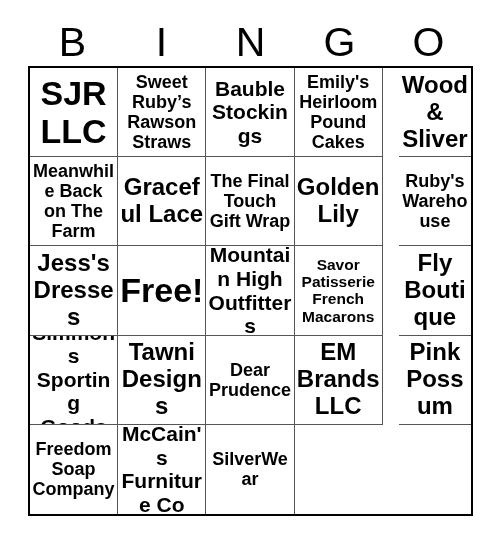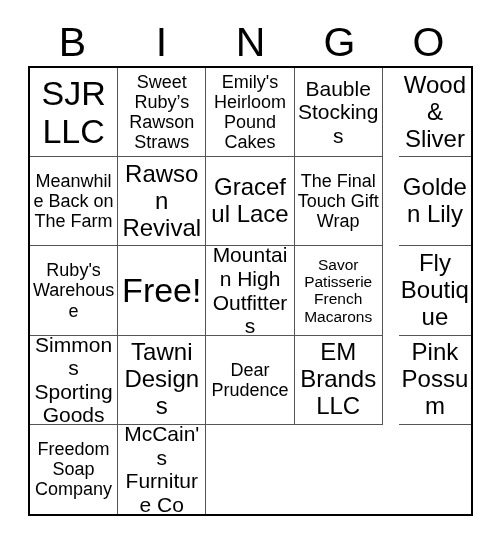--- a/index.html
+++ b/index.html
@@ -58,20 +58,21 @@
   .cell {
     border-right: 1px solid #555555;
     border-bottom: 1px solid #555555;
     box-sizing: border-box;
     display: flex;
     align-items: center;
     justify-content: center;
     text-align: center;
     padding: 2px 2px;
     overflow: hidden;
+    font-weight: bold;
   }
   .cell:nth-child(5n) { border-right: none; margin-left: 16px; }
   .cell:nth-child(n+21) { border-bottom: none; }
   .cell-text {
     display: block;
     width: 100%;
     line-height: 1.12;
     word-wrap: break-word;
   }
   
@@ -94,48 +95,48 @@
     <div class="header-cell">O</div>
   </div>
 
   <div class="grid">
     <div class="cell fs-xxl">
         <span class="cell-text">SJR LLC</span>
       </div>
     <div class="cell fs-md">
         <span class="cell-text">Sweet Ruby’s Rawson Straws</span>
       </div>
+    <div class="cell fs-lg">
+        <span class="cell-text">Bauble Stockings</span>
+      </div>
     <div class="cell fs-md">
         <span class="cell-text">Emily's Heirloom Pound Cakes</span>
-      </div>
-    <div class="cell fs-lg">
-        <span class="cell-text">Bauble Stockings</span>
       </div>
     <div class="cell fs-xl">
         <span class="cell-text">Wood &amp; Sliver</span>
       </div>
 
     <div class="cell fs-md">
         <span class="cell-text">Meanwhile Back on The Farm</span>
-      </div>
-    <div class="cell fs-xl">
-        <span class="cell-text">Rawson Revival</span>
       </div>
     <div class="cell fs-xl">
         <span class="cell-text">Graceful Lace</span>
       </div>
     <div class="cell fs-md">
         <span class="cell-text">The Final Touch Gift Wrap</span>
       </div>
     <div class="cell fs-xl">
         <span class="cell-text">Golden Lily</span>
       </div>
 
     <div class="cell fs-md">
         <span class="cell-text">Ruby's Warehouse</span>
+      </div>
+    <div class="cell fs-xl">
+        <span class="cell-text">Jess's Dresses</span>
       </div>
     <div class="cell fs-xxl">
         <span class="cell-text">Free!</span>
       </div>
     <div class="cell fs-lg">
         <span class="cell-text">Mountain High Outfitters</span>
       </div>
     <div class="cell fs-sm">
         <span class="cell-text">Savor Patisserie French Macarons</span>
       </div>
@@ -158,15 +159,18 @@
 
     <div class="cell fs-xl">
         <span class="cell-text">Pink Possum</span>
       </div>
     <div class="cell fs-md">
         <span class="cell-text">Freedom Soap Company</span>
       </div>
     <div class="cell fs-lg">
         <span class="cell-text">McCain's Furniture Co</span>
       </div>
+    <div class="cell fs-md">
+        <span class="cell-text">SilverWear</span>
+      </div>
   </div>
 
 </div>
 
 </body></html>

